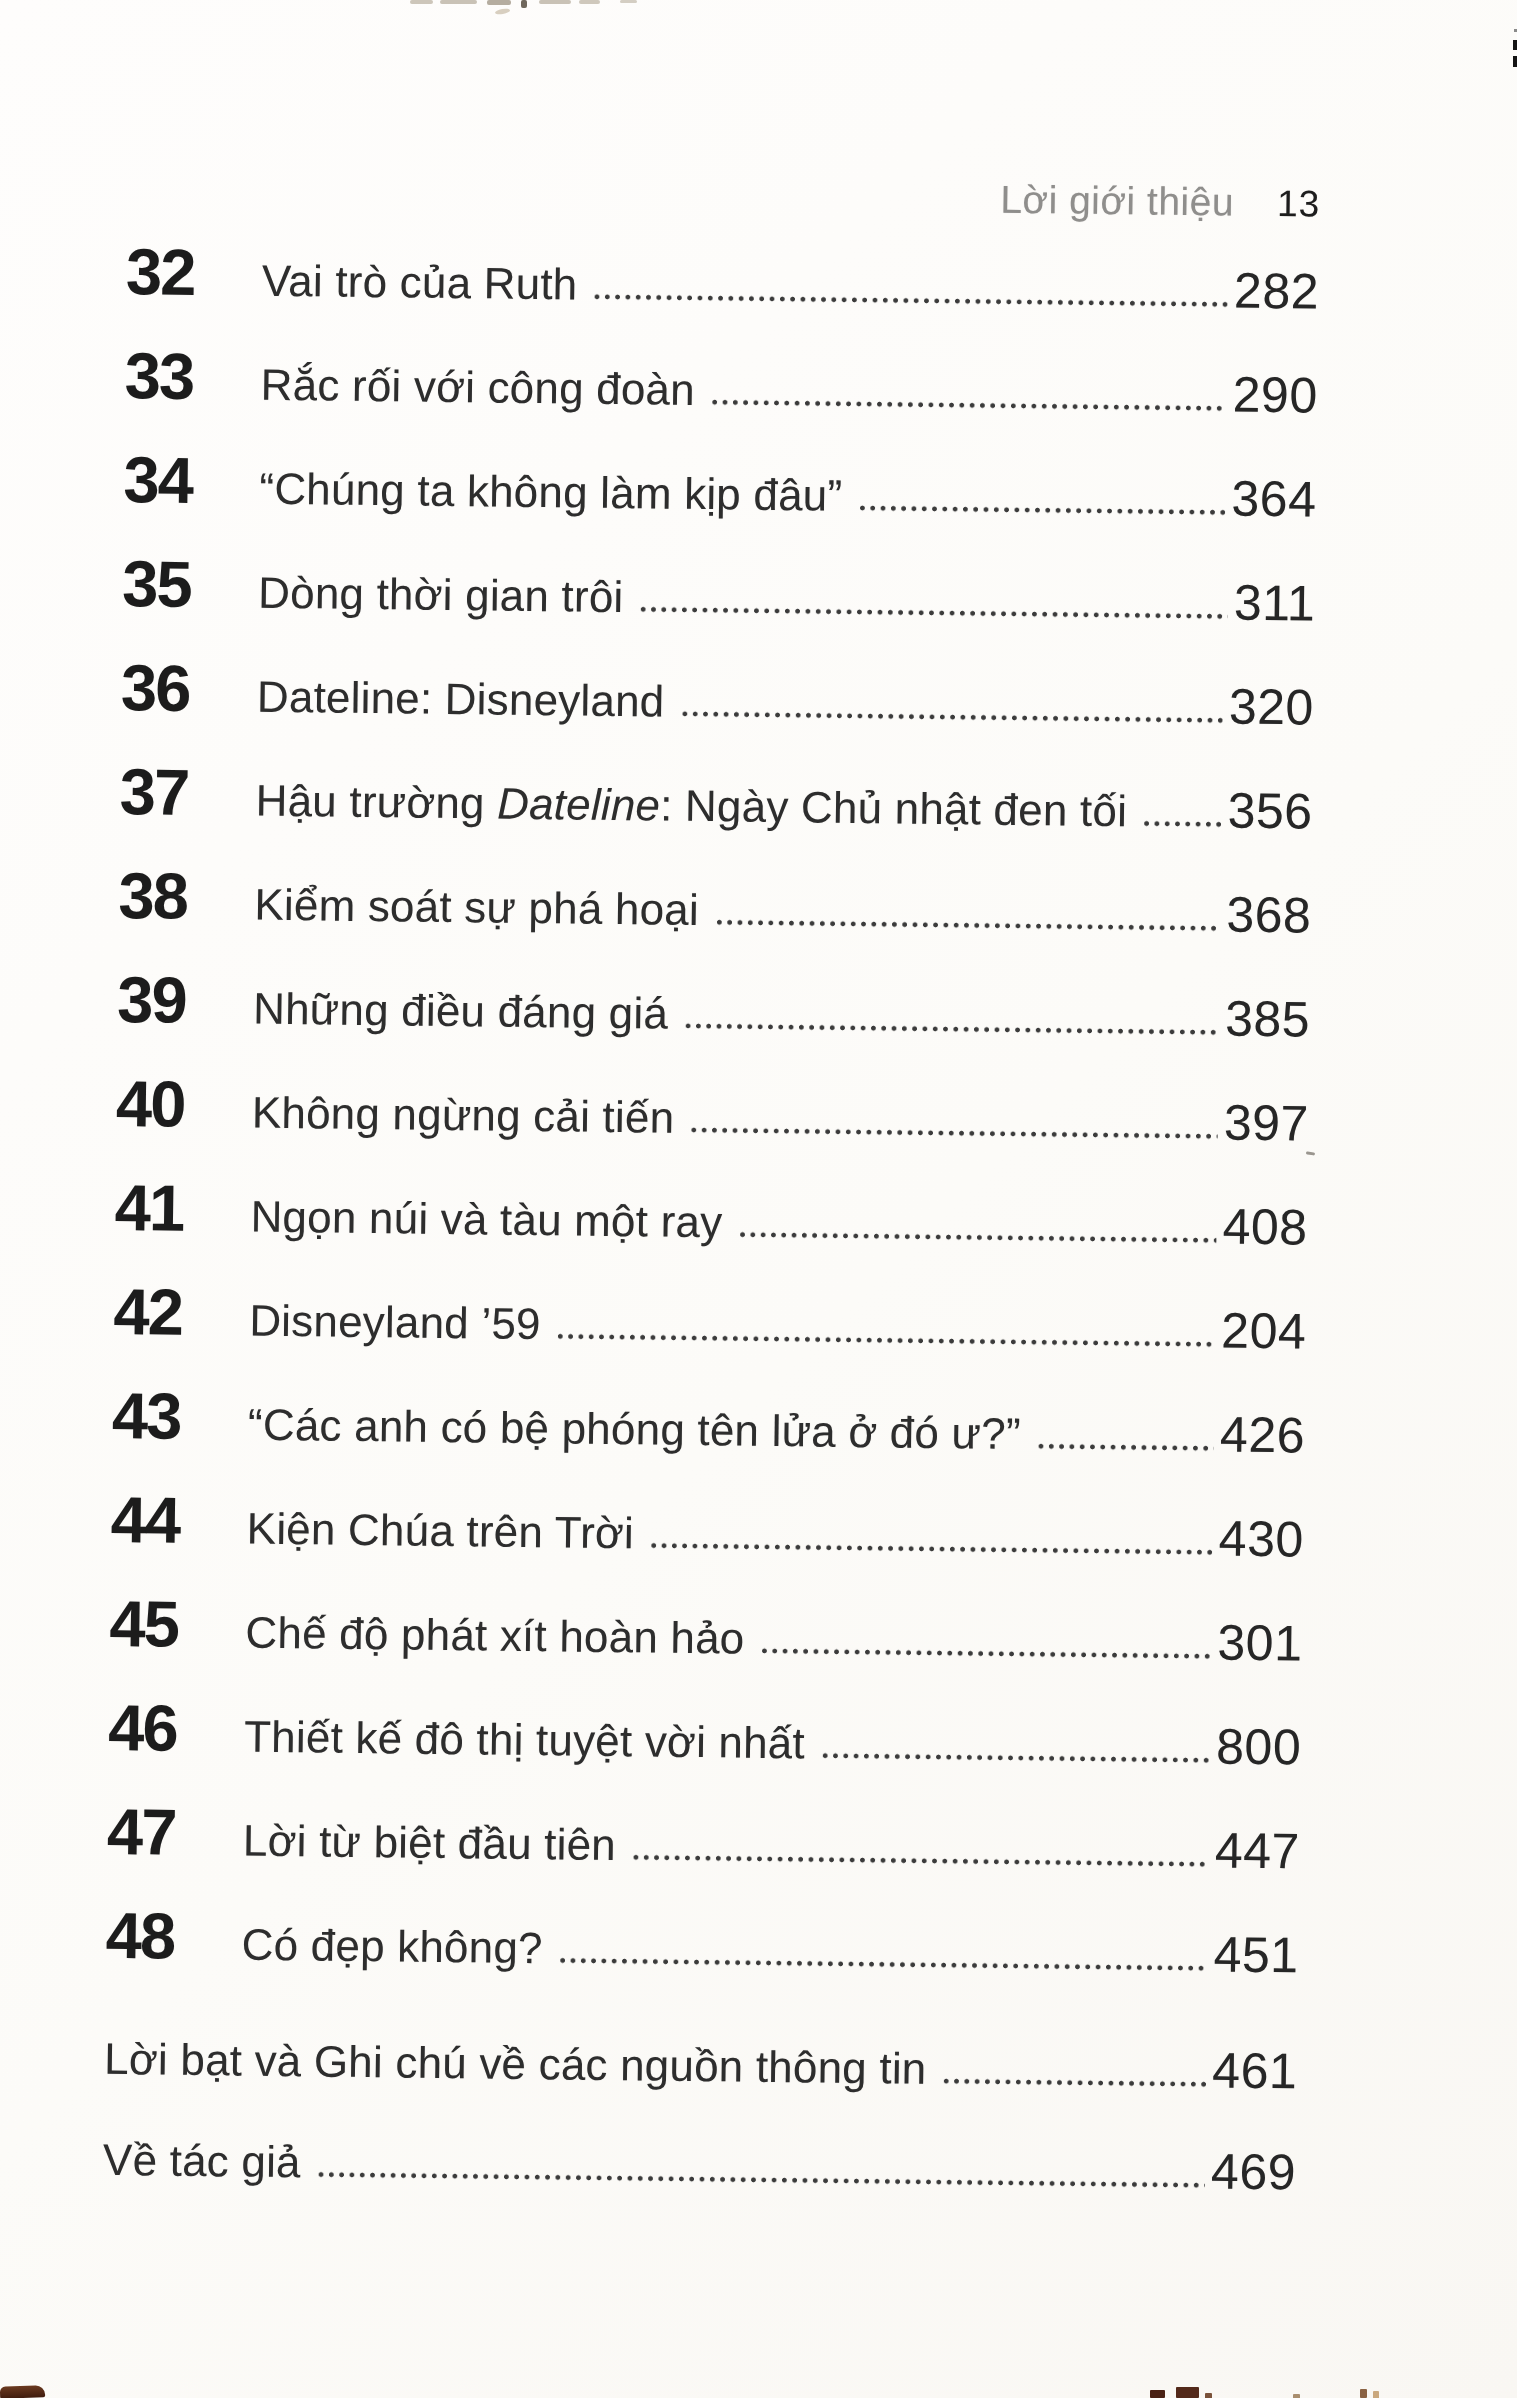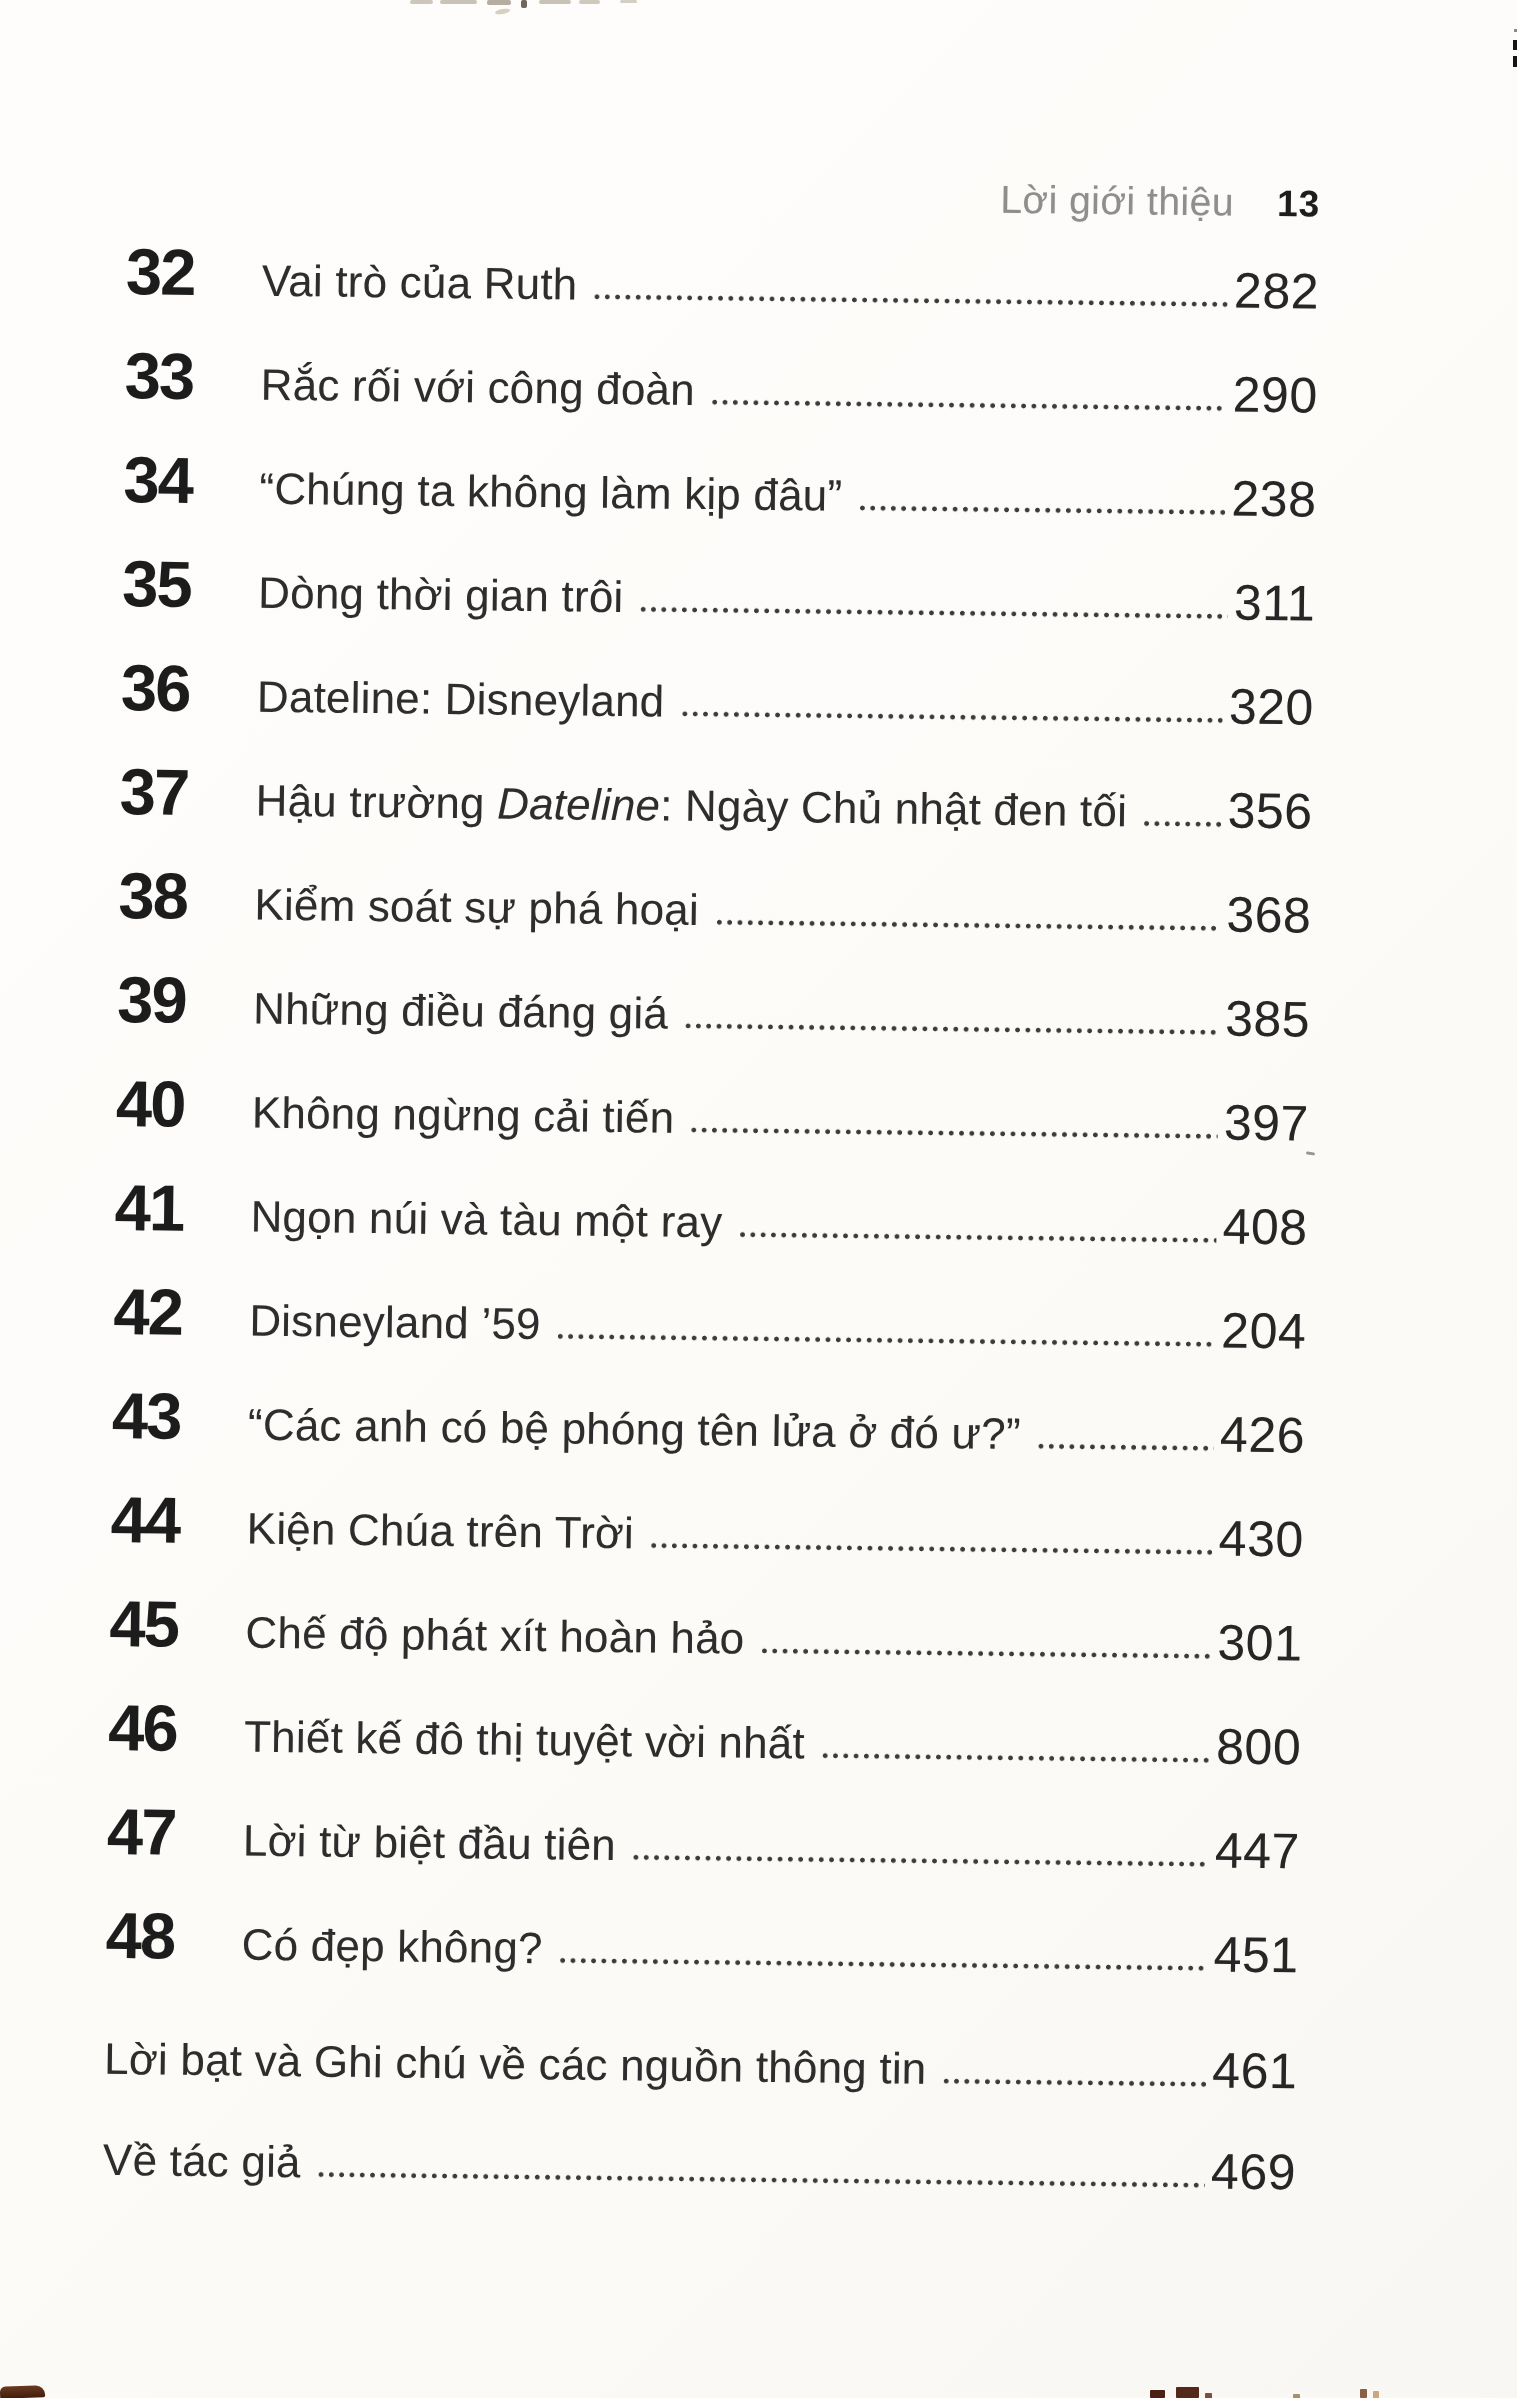--- a/index.html
+++ b/index.html
@@ -40,21 +40,21 @@
   }
   .rh-title {
     font-size: 39px;
     font-weight: 400;
     color: #8f8e8c;
     letter-spacing: 0.5px;
     line-height: 1;
   }
   .rh-page {
     font-size: 37px;
-    font-weight: 700;
+    font-weight: 400;
     color: #1d1d1d;
     letter-spacing: 0.9px;
     line-height: 1;
   }
   .toc-list {
     position: absolute;
     top: 239px;
     left: 0;
     right: 0;
   }
@@ -151,21 +151,21 @@
         <div class="toc-row">
           <div class="chapter-number">33</div>
           <div class="row-title"><span>Rắc rối với công đoàn</span></div>
           <div class="dot-leader"></div>
           <div class="page-num">290</div>
         </div>
         <div class="toc-row">
           <div class="chapter-number">34</div>
           <div class="row-title"><span>“Chúng ta không làm kịp đâu”</span></div>
           <div class="dot-leader"></div>
-          <div class="page-num">238</div>
+          <div class="page-num">364</div>
         </div>
         <div class="toc-row">
           <div class="chapter-number">35</div>
           <div class="row-title"><span>Dòng thời gian trôi</span></div>
           <div class="dot-leader"></div>
           <div class="page-num">311</div>
         </div>
         <div class="toc-row">
           <div class="chapter-number">36</div>
           <div class="row-title"><span>Dateline: Disneyland</span></div>

